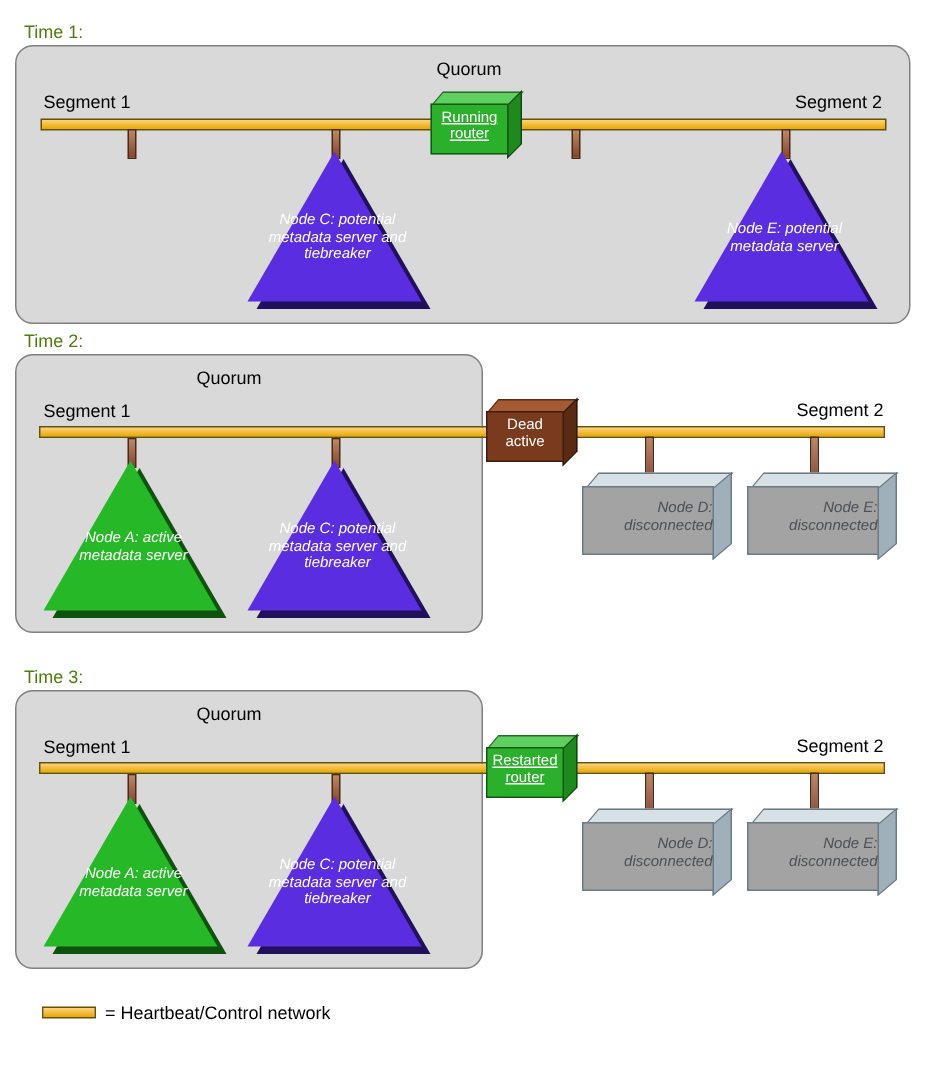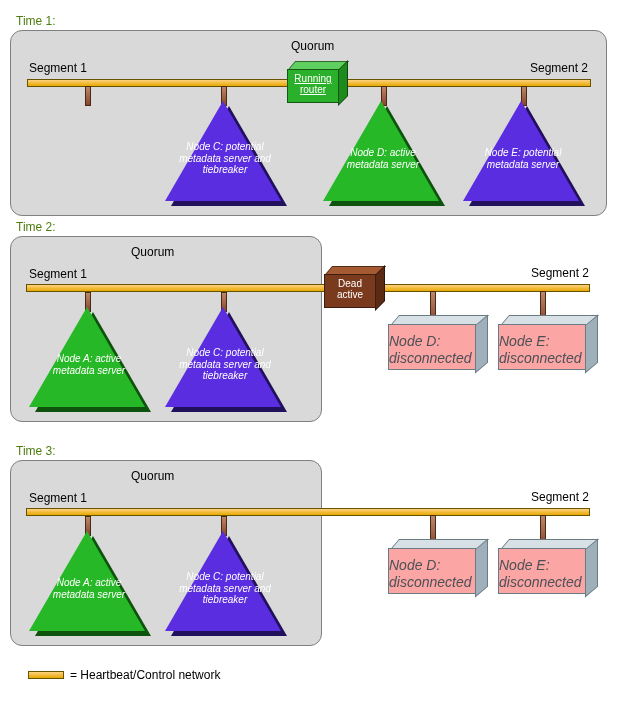--- a/index.html
+++ b/index.html
@@ -129,22 +129,22 @@
     transform:skewX(-40deg);
   }
   .flatbox-side{
     position:absolute;
     right:-12px;top:-4px;width:11px;height:46px;
     background:#9fb0ba;border:1px solid #6b7b85;
     transform:skewY(-40deg);
   }
   .flatbox-face{
     position:absolute;inset:0;
-    background:#fca5a5;border:1px solid #6b7b85;
-    color:#4b5055;font-size:14px;text-align:left;
+    background:#a3a3a3;border:1px solid #6b7b85;
+    color:#4b5055;font-size:10px;text-align:right;
     padding-top:8px;line-height:1.2;
   }
   .flat-stem{
     position:absolute;
     width:4px;height:30px;
     background:linear-gradient(#b86,#843);
     border:1px solid #4a2a10;
   }
 
   
@@ -176,25 +176,20 @@
     <div class="router-top"></div>
       <div class="router-side"></div>
     <div class="router-face">Running router</div>
   </div>
 
   <div class="pyramid tri-blue" style="left:154px;top:70px;">
     <div class="tri-shadow"></div>
       <div class="tri-face"></div>
     <div class="tri-label" style="top:40px;">Node C: potential metadata server and tiebreaker</div>
   </div>
-  <div class="pyramid tri-green" style="left:312px;top:70px;">
-    <div class="tri-shadow"></div>
-      <div class="tri-face"></div>
-    <div class="tri-label">Node D: active metadata server</div>
-  </div>
   <div class="pyramid tri-blue" style="left:452px;top:70px;">
     <div class="tri-shadow"></div>
       <div class="tri-face"></div>
     <div class="tri-label">Node E: potential metadata server</div>
   </div>
 </div>
 
 <div class="time-label">Time 2:</div>
 <div class="half-container">
   <div class="panel panel-half" style="position:absolute;left:0;top:0;">
@@ -257,20 +252,25 @@
     <div class="pyramid tri-blue" style="left:154px;top:70px;">
       <div class="tri-shadow"></div>
         <div class="tri-face"></div>
       <div class="tri-label" style="top:40px;">Node C: potential metadata server and tiebreaker</div>
     </div>
   </div>
 
   <div class="seg-label" style="position:absolute;right:18px;top:30px;">Segment 2</div>
   <div class="net-bar" style="left:16px;top:48px;width:562px;"></div>
 
+  <div class="router router-green" style="position:absolute;left:314px;top:38px;">
+    <div class="router-top"></div>
+      <div class="router-side"></div>
+    <div class="router-face">Restarted router</div>
+  </div>
 
   <div class="flat-stem" style="left:420px;top:55px;"></div>
   <div class="flat-stem" style="left:530px;top:55px;"></div>
 
   <div class="flatbox" style="left:378px;top:88px;">
     <div class="flatbox-top"></div>
       <div class="flatbox-side"></div>
     <div class="flatbox-face">Node D: disconnected</div>
   </div>
   <div class="flatbox" style="left:488px;top:88px;">

